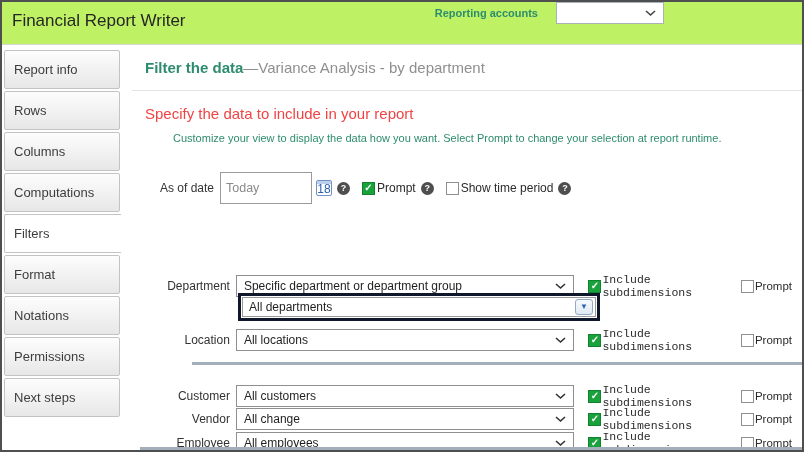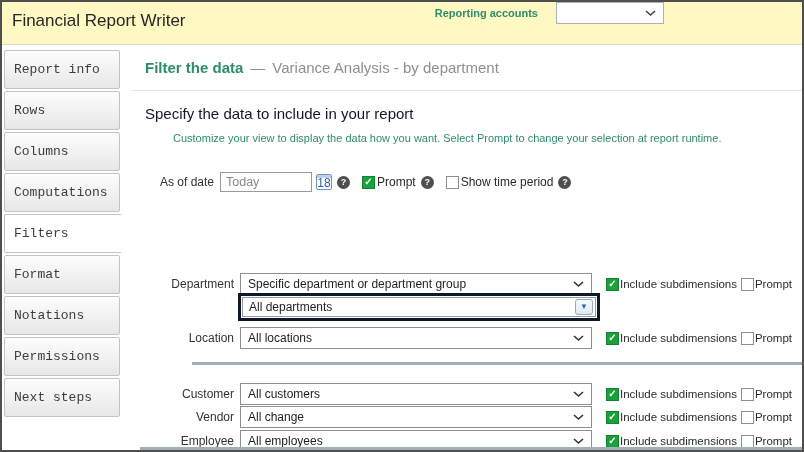--- a/index.html
+++ b/index.html
@@ -1,54 +1,54 @@
 <!DOCTYPE html>
 <html><head>
 <meta charset="utf-8">
 <style>
   * { margin:0; padding:0; }
   body { font-family:"Liberation Sans", sans-serif; background:#fff; }
   .frame { position:relative; width:804px; height:452px; box-sizing:border-box;
            border:2px solid #4f4f4f; background:#fff; overflow:hidden; }
 
   
-  .header { position:absolute; top:0; left:0; right:0; height:42px; background:#fef9c3;
+  .header { position:absolute; top:0; left:0; right:0; height:42px; background:#bef264;
             border-bottom:1px solid #d8d8d8; }
   .app-title { position:absolute; left:10px; top:9px; font-size:17px; color:#262626; }
   .ra-group { position:absolute; right:138px; top:0; display:flex; align-items:center; gap:18px; }
   .ra-label { font-size:11px; font-weight:700; color:#2E8C6E; }
   .ra-select { width:108px; height:22px; box-sizing:border-box; border:1px solid #a9b2ba;
                background:#fff; display:flex; align-items:center; padding:0 7px; }
   .ra-select .select-text { flex:1; font-size:12px; color:#222; }
 
   
-  .sidebar { position:absolute; left:0; top:43px; width:118px; bottom:0; background:#fff;font-family:Liberation Mono, monospace; }
+  .sidebar { position:absolute; left:0; top:43px; width:118px; bottom:0; background:#fff; }
   .tab { box-sizing:border-box; width:116px; height:39px; margin:0 0 2px 2px;
          border:1px solid #c3c3c3; border-radius:2px;
          background:linear-gradient(#fdfdfd,#e7e7e7);
          display:flex; align-items:center; padding-left:9px;
          font-size:13px; color:#3d3d3d; cursor:default; }
   .tab:first-child { margin-top:5px; }
   .tab.active { background:#fff; width:118px; border-right:1px solid #fff; }
 
   
   .content { position:absolute; left:130px; top:43px; right:0; bottom:0; background:#fff; }
   .page-title-row { position:absolute; top:0; left:0; right:0; height:45px;
                     border-bottom:1px solid #e4e4e4; display:flex; align-items:center;
-                    padding-left:13px; gap:7px; font-size:15px; }
+                    padding-left:13px; font-size:15px; }
   .page-title { color:#2E8C6E; font-weight:700; }
   .page-sep, .page-report { color:#8f8f8f; }
 
-  .sec-heading { position:absolute; left:13px; font-size:15px; color:#0f172a; }
+  .sec-heading { position:absolute; left:13px; font-size:15px; color:#ef4444; }
   .sec-desc { position:absolute; left:22px; top:87px; font-size:11px; font-weight:400; color:#2E8C6E;margin-left:19px; }
 
   
   .asof-row { position:absolute; top:127px; left:0; display:flex; align-items:center; }
   .asof-label { width:82px; text-align:right; margin-right:6px; font-size:12px; color:#333; }
-  .asof-input { width:92px; height:20px; box-sizing:border-box; border:1px solid #9a9a9a;
+  .asof-input { width:92px; height:32px; box-sizing:border-box; border:1px solid #9a9a9a;
                 font-size:12.5px; color:#8a8a8a; padding:0 5px; font-family:inherit; }
   .cal { position:relative; width:16px; height:16px; margin-left:4px; box-sizing:border-box;
          border:1px solid #6f93c8; border-radius:2px; background:#fff;
          display:flex; align-items:flex-end; justify-content:center; }
   .cal-top { position:absolute; top:0; left:0; right:0; height:3px; background:#bcd0ec; }
   .cal-num { font-size:12px; font-weight:400; color:#2b5fae; line-height:11px; }
   .help { width:13px; height:13px; border-radius:50%; background:#4e4e4e; color:#fff;
           font-size:9px; font-weight:700; display:inline-flex; align-items:center;
           justify-content:center; margin-left:5px; flex:none; }
   .cb { width:13px; height:13px; box-sizing:border-box; border:1px solid #8f8f8f; background:#fff;
@@ -61,21 +61,21 @@
   .asof-note b { color:#555; }
 
   
   .dim-row { position:absolute; left:0; right:0; display:flex; align-items:center; }
   .dim-label { width:102px; text-align:right; margin-right:6px; font-size:12px; color:#333; }
   .select { width:352px; height:22px; box-sizing:border-box; border:1px solid #8f8f8f;
             background:#fff; display:flex; align-items:center; padding:0 7px;
             font-size:12px; color:#1f1f1f; }
   .select .select-text { flex:1; white-space:nowrap; overflow:hidden; }
   .subdim { margin-left:14px; display:flex; align-items:center; }
-  .subdim .cb-label { font-size:11.5px; margin-left:1px; }
+  .subdim .cb-label { font-size:11.5px; margin-left:1px;font-family:Liberation Mono, monospace; }
   .prompt-group { margin-left:auto; margin-right:10px; display:flex; align-items:center; }
   .prompt-group .cb-label { font-size:11.5px; margin-left:1px; }
 
   .dept-sub { position:absolute; top:248px; left:106px; width:362px; height:28px;
               box-sizing:border-box; border:3px solid #0f172a; background:#fff;
               display:flex; align-items:stretch; }
   .sub-field { flex:1; margin:1px; border:1px solid #9a9a9a; display:flex;
                align-items:center; padding:0 2px 0 6px; font-size:12px; color:#1f1f1f; }
   .sub-field .select-text { flex:1; }
   .combo-btn { width:18px; height:16px; box-sizing:border-box; border:1px solid #93a9c4;

